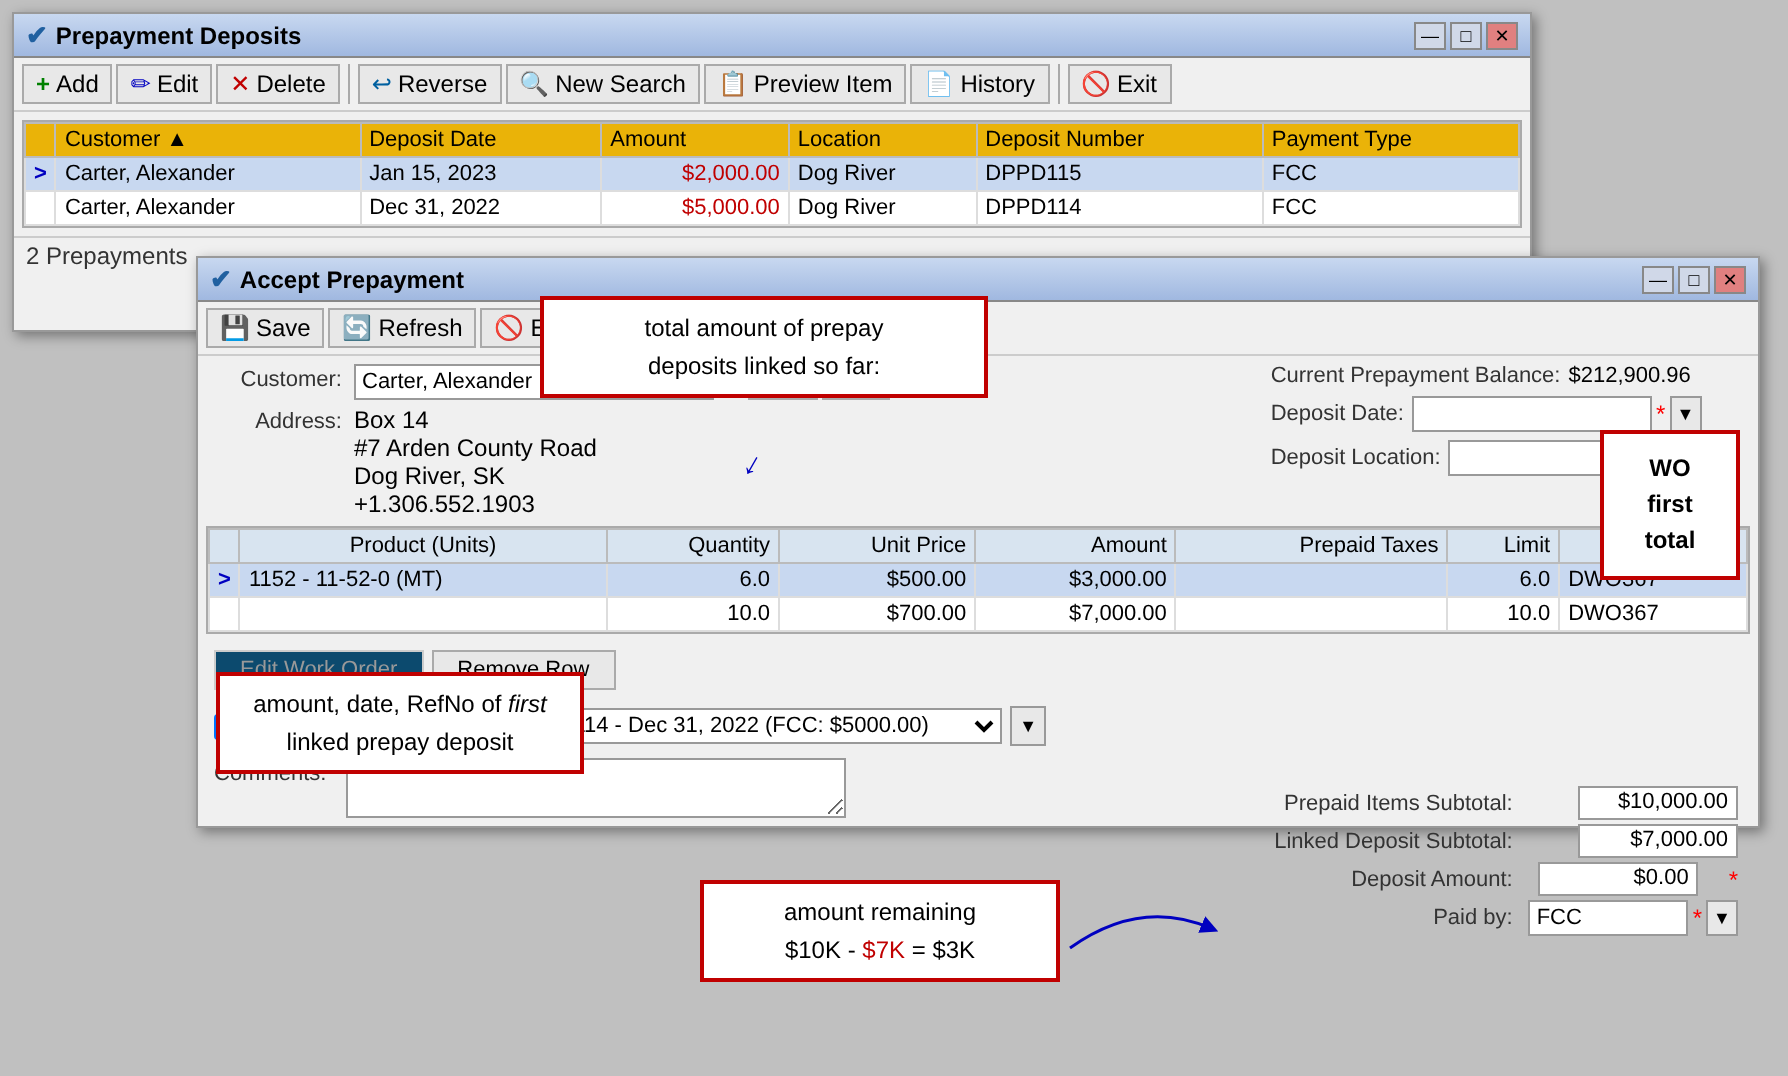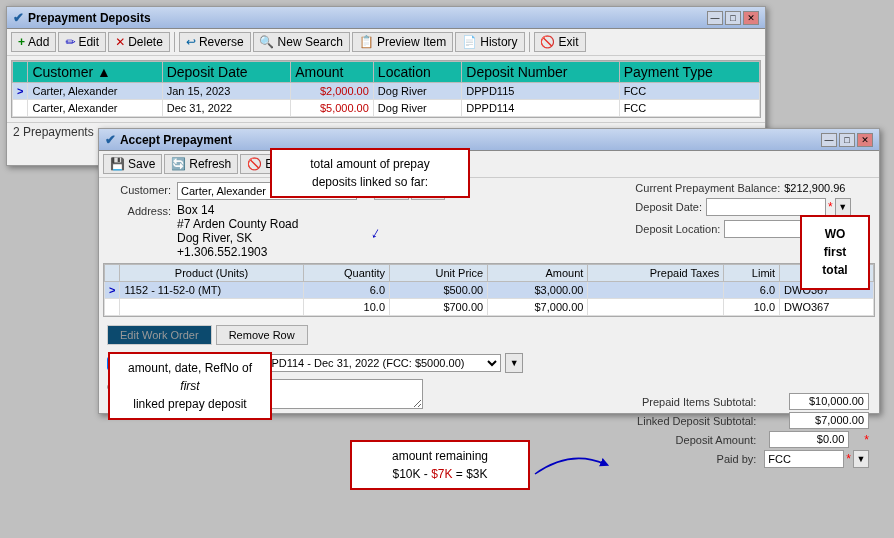--- a/index.html
+++ b/index.html
@@ -71,25 +71,25 @@
     .icon-exit { color: #c00000; }
 
     
     .grid-container {
       background: white;
       border: 1px solid #aaa;
       margin: 4px;
     }
     table { width: 100%; border-collapse: collapse; }
     th {
-      background: #14b8a6;
+      background: #eab308;
       border: 1px solid #bbb;
       padding: 2px 4px;
       text-align: left;
-      font-size: 14px;
+      font-size: 11px;
       font-weight: normal;
       white-space: nowrap;
     }
     td {
       border: 1px solid #ddd;
       padding: 2px 4px;
       font-size: 11px;
       white-space: nowrap;
     }
     tr.selected-row td { background: #c8d8f0; }
@@ -519,27 +519,27 @@
     </div>
   </div>
 </div>
 
 <div class="callout-box" style="right:24px; top:215px; width:70px; padding:8px 6px;">
   <span>WO</span><br>
   <span>first</span><br>
   <span>total</span>
 </div>
 
-<div class="annotation-box" style="left:270px; top:148px; width:200px;">
+<div class="annotation-box" style="left:270px; top:148px; width:224px;">
   <span>total amount of prepay<br>deposits linked so far:</span>
 </div>
 
 <div style="position:absolute; left:372px; top:224px; z-index:200; color:#0000c0; font-size:16px; transform:rotate(30deg);">↓</div>
 
-<div class="annotation-box" style="left:108px; top:352px; width:164px; border-color:#c00000;">
+<div class="annotation-box" style="left:108px; top:336px; width:184px; border-color:#c00000;">
   <span>amount, date, RefNo of <em>first</em><br>linked prepay deposit</span>
 </div>
 
 <div class="annotation-box" style="left:350px; top:440px; width:180px; border-color:#c00000;">
   <span>amount remaining<br>$10K - <span style="color:#c00000;">$7K</span> = $3K</span>
 </div>
 
 <svg style="position:absolute; left:530px; top:444px; z-index:200;" width="80" height="40">
   <path d="M5,30 Q40,5 75,20" stroke="#0000c0" stroke-width="1.5" fill="none" marker-end="url(#arrowhead)"></path>
   <defs>

